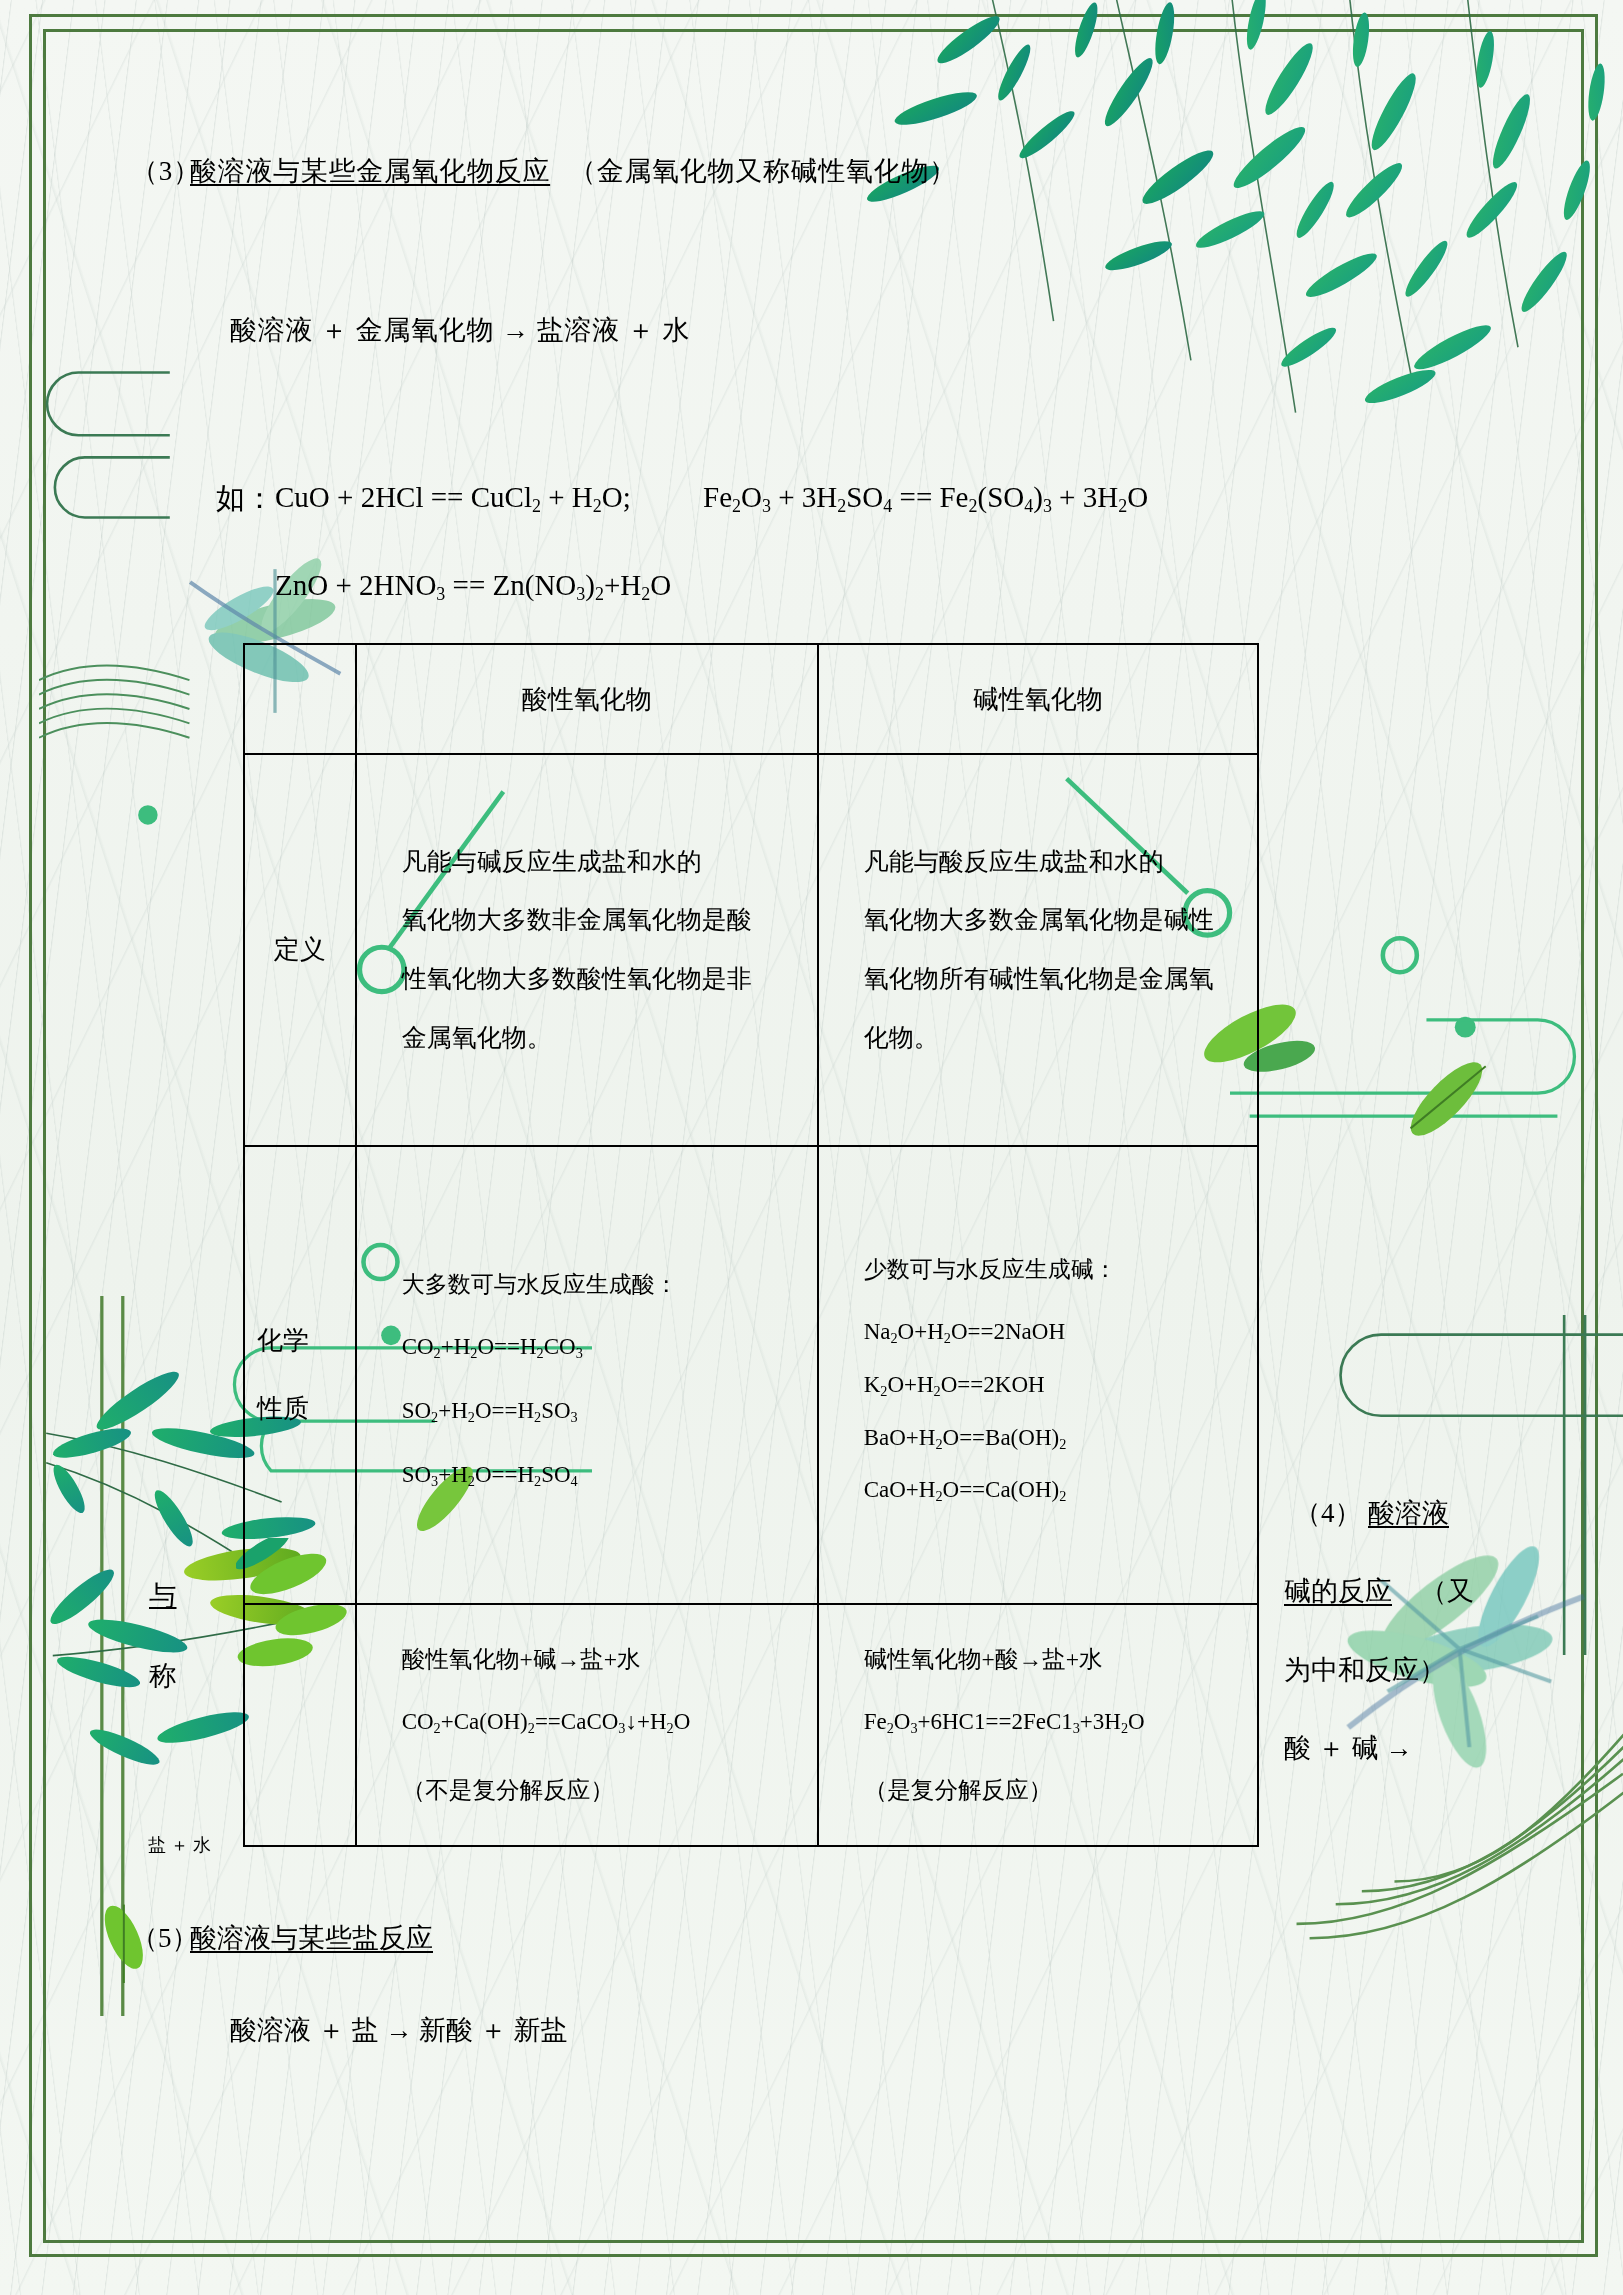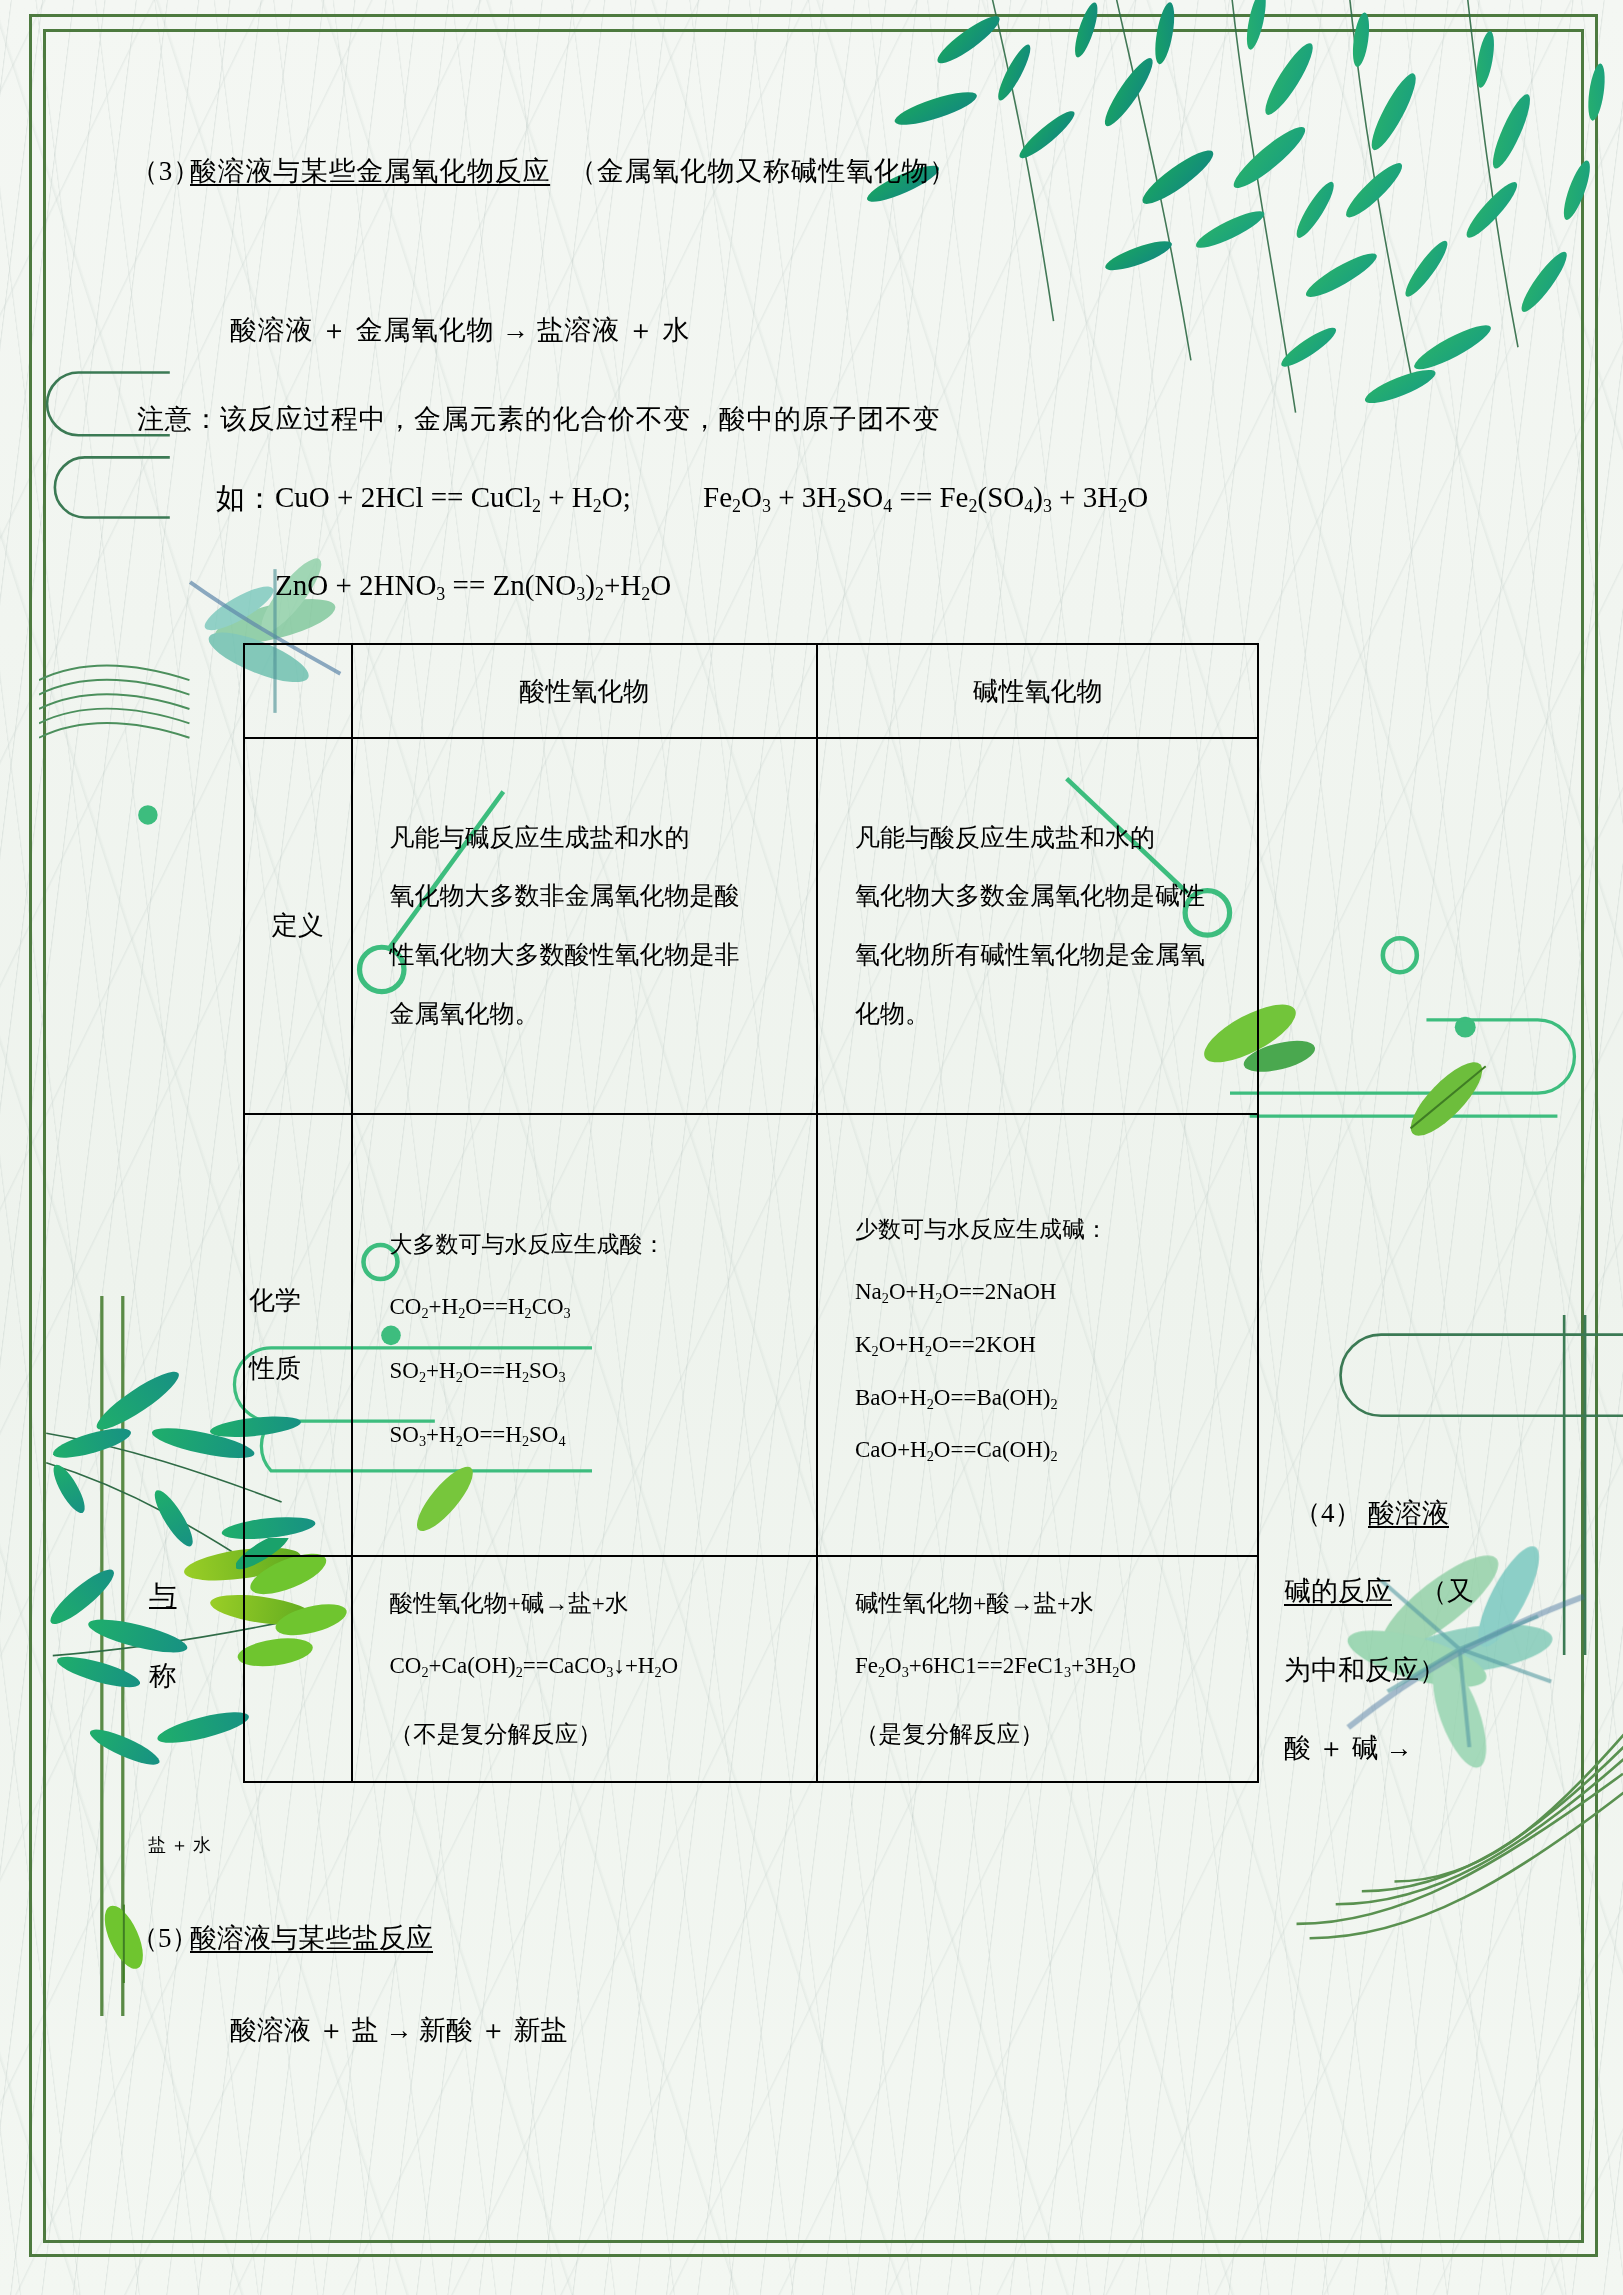--- a/index.html
+++ b/index.html
@@ -99,21 +99,21 @@
     position: absolute;
     left: 243px;
     top: 643px;
     width: 1016px;
     border-collapse: collapse;
     background: transparent;
   }
   .tbl td {
     border: 2px solid #000;
     vertical-align: middle;
-    padding: 4px;
+    padding: 12px;
     background: transparent;
   }
   .col-label { width: 104px; }
   .col-a     { width: 466px; }
   .col-b     { width: 440px; }
 
   .cell-pad { padding: 10.5px 17px; margin-left: 16px; }
   .rowlabel {
     text-align: center;
     font-size: 26px;
@@ -385,21 +385,20 @@
   </svg>
 
   <div class="content">
 
     <div class="txt l-head cn" style="left:131px; top:158px;">（3）</div>
     <div class="txt l-head cn u" style="left:190px; top:158px;">酸溶液与某些金属氧化物反应</div>
     <div class="txt l-head cn" style="left:569px; top:158px;">（金属氧化物又称碱性氧化物）</div>
 
     <div class="txt l-body cn" style="left:230px; top:317px;">酸溶液 ＋ 金属氧化物 → 盐溶液 ＋ 水</div>
 
-    <div class="txt l-body cn" style="left:137px; top:406px;">注意：该反应过程中，金属元素的化合价不变，酸中的原子团不变</div>
 
     <div class="txt l-eq" style="left:216px; top:484px;">如：</div>
     <div class="txt l-eq" style="left:275px; top:483px;">CuO + 2HCl == CuCl<sub>2</sub> + H<sub>2</sub>O;</div>
     <div class="txt l-eq" style="left:703px; top:483px;">Fe<sub>2</sub>O<sub>3</sub> + 3H<sub>2</sub>SO<sub>4</sub> == Fe<sub>2</sub>(SO<sub>4</sub>)<sub>3</sub> + 3H<sub>2</sub>O</div>
     <div class="txt l-eq" style="left:275px; top:571px;">ZnO + 2HNO<sub>3</sub> == Zn(NO<sub>3</sub>)<sub>2</sub>+H<sub>2</sub>O</div>
 
     <table class="tbl">
       <tbody>
           <tr>
         <td class="col-label hdr"></td>

